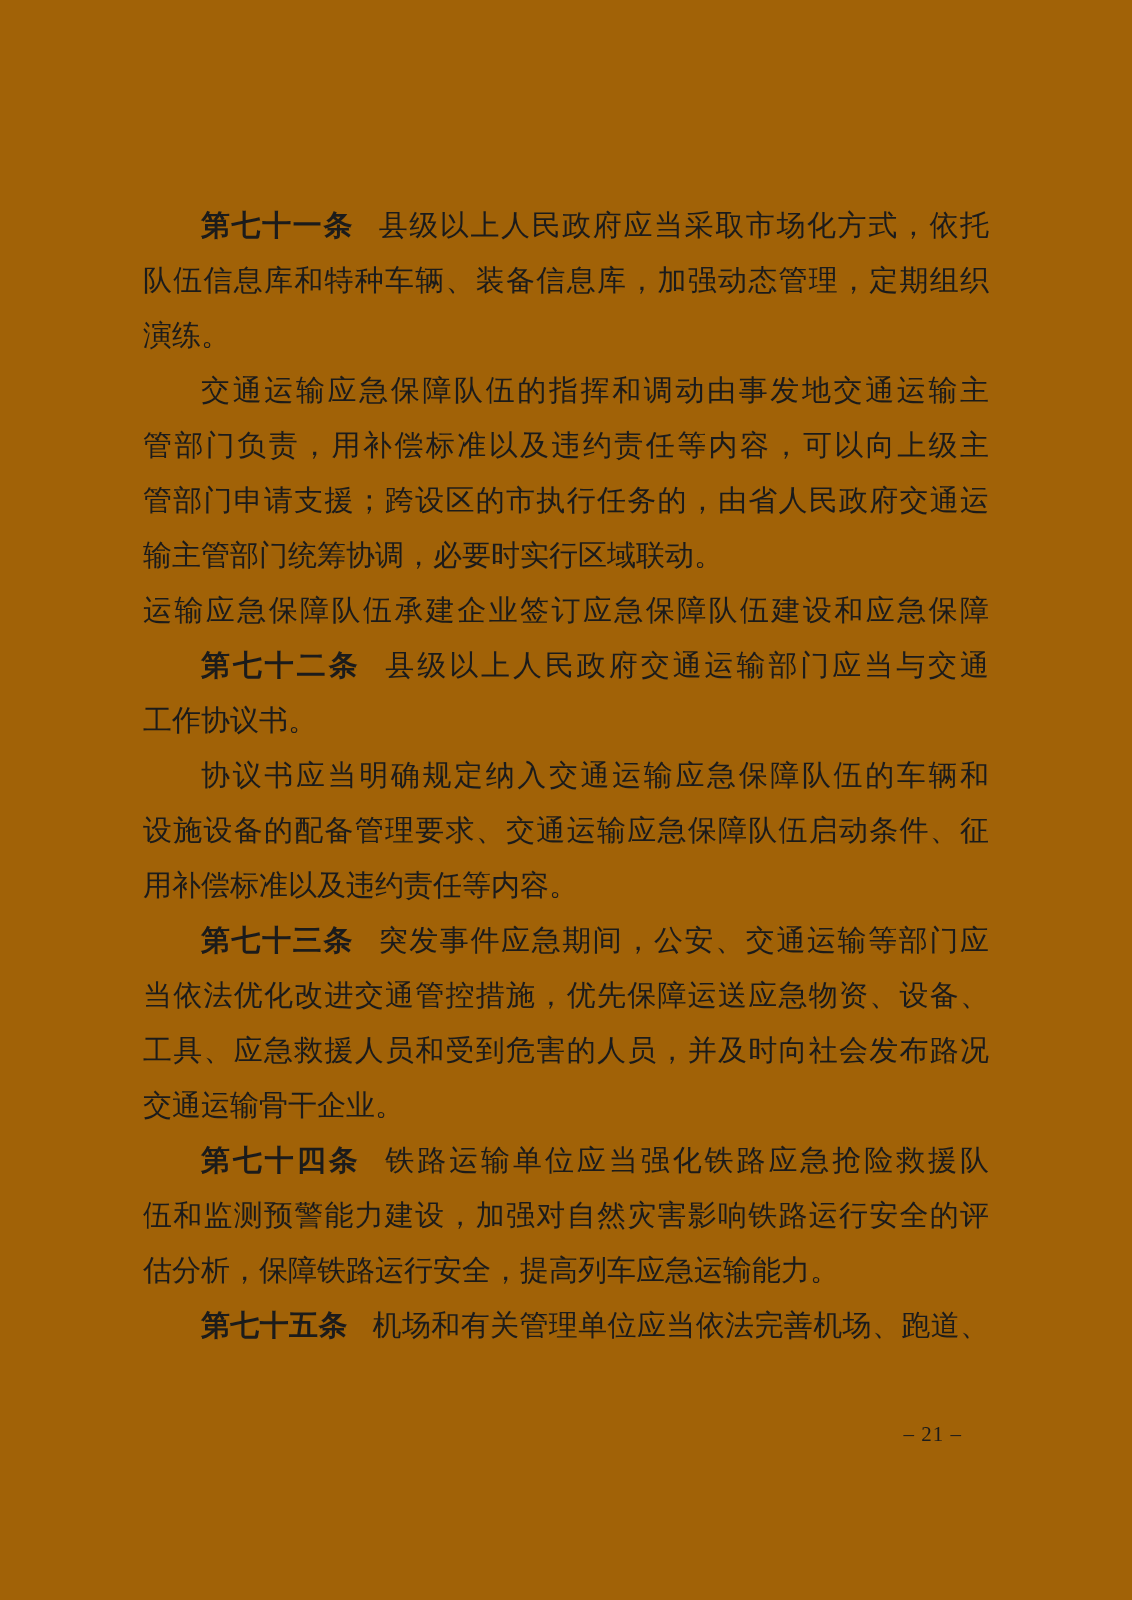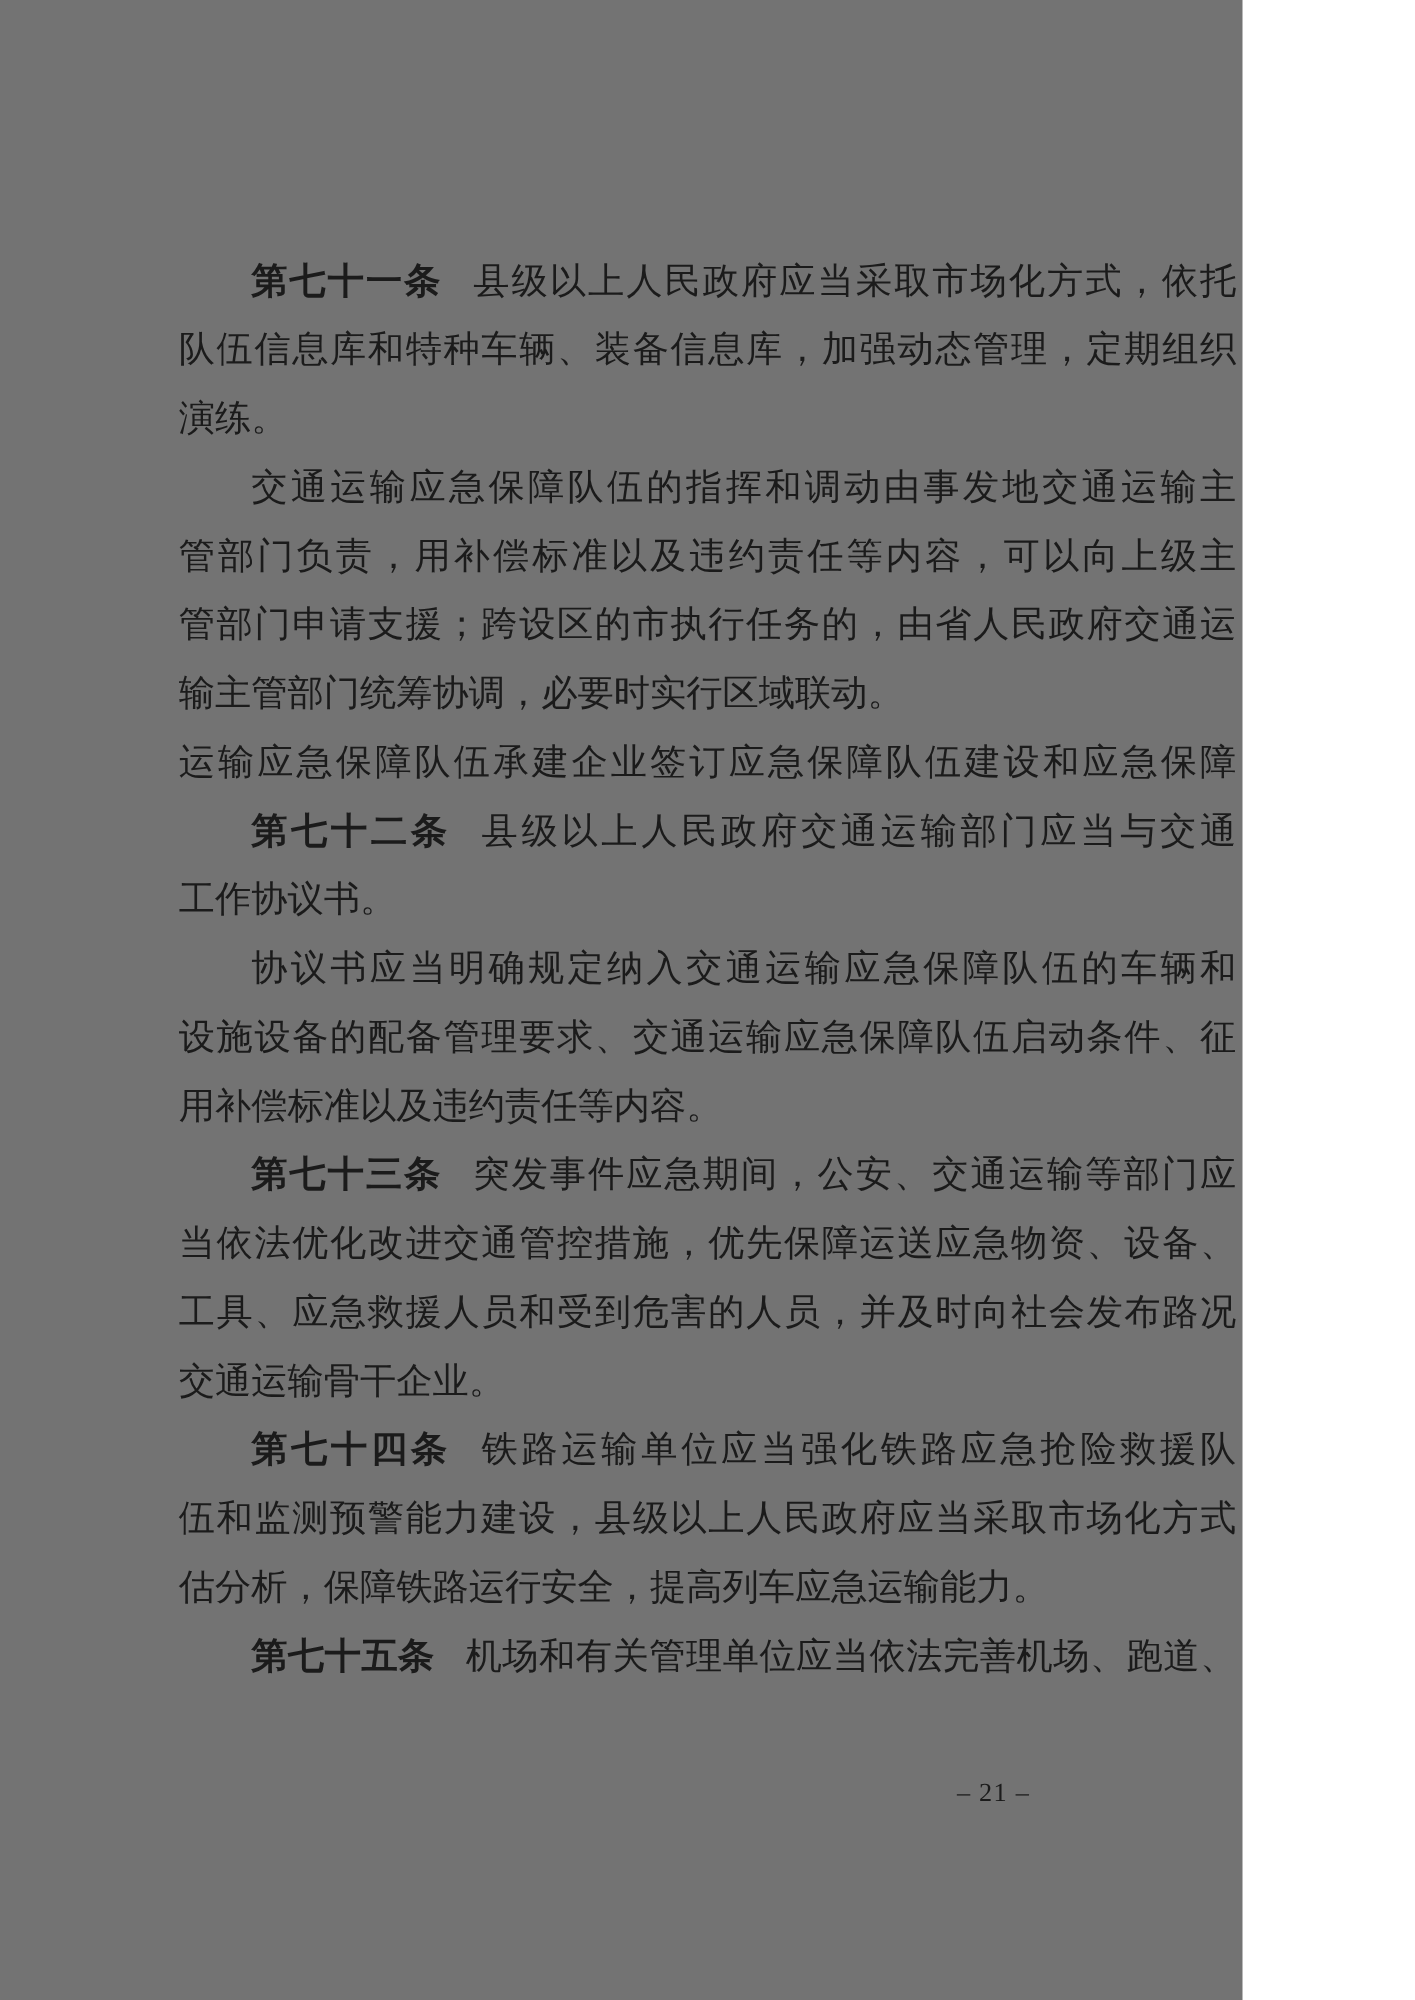--- a/index.html
+++ b/index.html
@@ -1,20 +1,20 @@
 <!DOCTYPE html>
 <html><head>
 <meta charset="utf-8">
 <style>
   html, body { margin: 0; padding: 0; }
   .page {
     position: relative;
-    width: 994px;
+    width: 1132px;
     height: 1600px;
-    background: #737373;
+    background: #a16207;
     overflow: hidden;
     font-family: "Liberation Serif", serif;
     color: #1b1b1b;
   }
   .text-block {
     position: absolute;
     left: 143px;
     top: 198px;
     width: 846px;
   }
@@ -62,21 +62,21 @@
     <div class="line indent"><span>协议书应当明确规定纳入交通运输应急保障队伍的车辆和</span></div>
     <div class="line"><span>设施设备的配备管理要求、交通运输应急保障队伍启动条件、征</span></div>
     <div class="line end"><span>用补偿标准以及违约责任等内容。</span></div>
 
     <div class="line indent"><span class="art-num">第七十三条</span><span>突发事件应急期间，公安、交通运输等部门应</span></div>
     <div class="line"><span>当依法优化改进交通管控措施，优先保障运送应急物资、设备、</span></div>
     <div class="line"><span>工具、应急救援人员和受到危害的人员，并及时向社会发布路况</span></div>
     <div class="line end"><span>交通运输骨干企业。</span></div>
 
     <div class="line indent"><span class="art-num">第七十四条</span><span>铁路运输单位应当强化铁路应急抢险救援队</span></div>
-    <div class="line"><span>伍和监测预警能力建设，县级以上人民政府应当采取市场化方式</span></div>
+    <div class="line"><span>伍和监测预警能力建设，加强对自然灾害影响铁路运行安全的评</span></div>
     <div class="line end"><span>估分析，保障铁路运行安全，提高列车应急运输能力。</span></div>
 
     <div class="line indent"><span class="art-num">第七十五条</span><span>机场和有关管理单位应当依法完善机场、跑道、</span></div>
 
   </div>
 
   <div class="page-number">– 21 –</div>
 
 </div>
 

